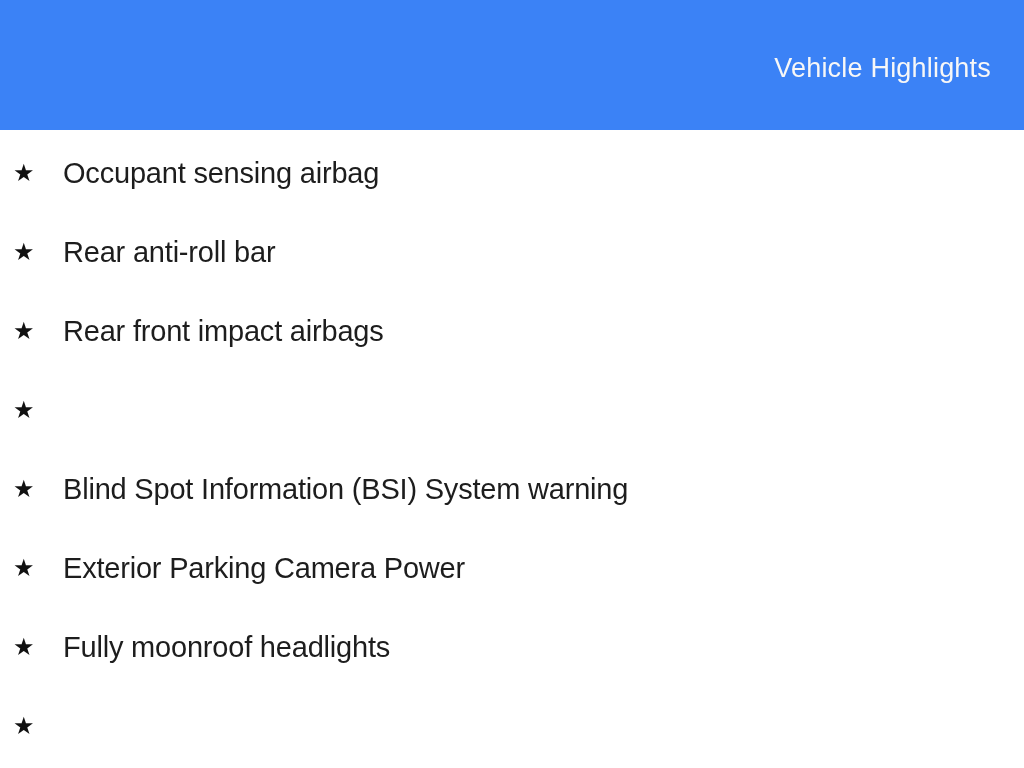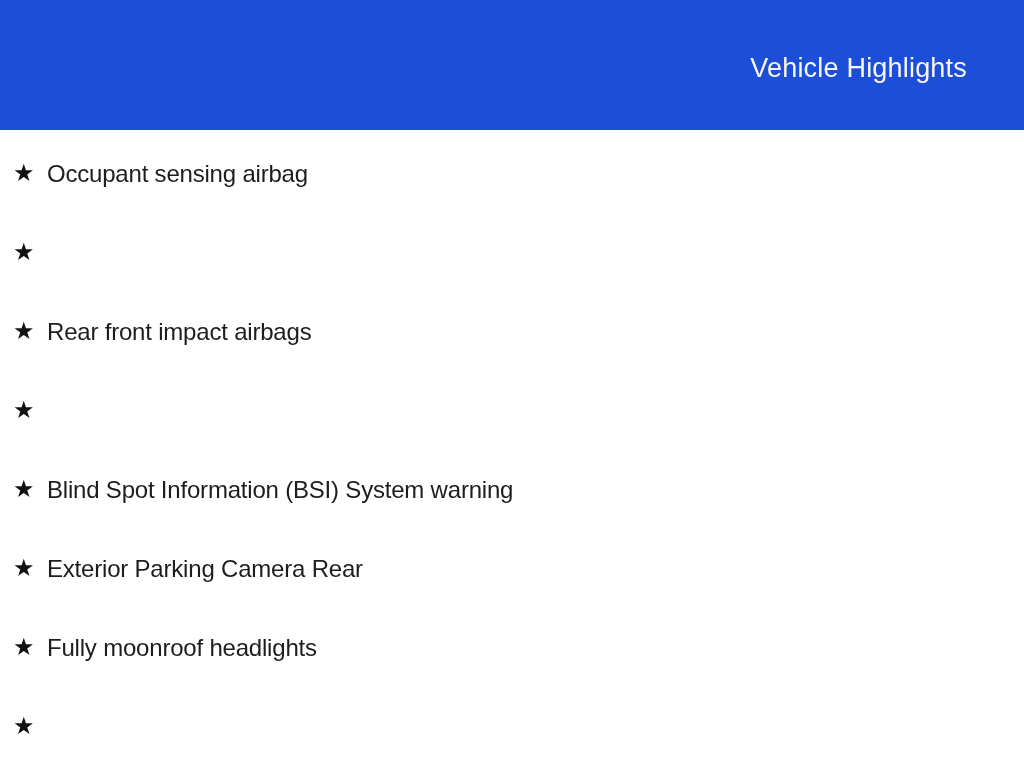--- a/index.html
+++ b/index.html
@@ -14,25 +14,25 @@
     overflow: hidden;
   }
   .slide {
     width: 1024px;
     height: 768px;
     display: flex;
     flex-direction: column;
   }
   .header-bar {
     height: 130px;
-    background: #1d4ed8;
+    background: #3b82f6;
     display: flex;
     align-items: center;
     justify-content: flex-end;
-    padding-right: 57px;
+    padding-right: 33px;
     box-sizing: border-box;
   }
   .header-title {
     color: #f7f7f7;
     font-size: 27px;
     font-weight: 400;
     letter-spacing: 0.2px;
     padding-top: 6px;
   }
   .highlights-list {
@@ -50,58 +50,59 @@
     color: #111111;
     font-size: 24px;
     width: 22px;
     text-align: left;
     flex: 0 0 auto;
     line-height: 1;
     padding-bottom: 2px;
   }
   .item-label {
     color: #1d1d1d;
-    font-size: 24px;
+    font-size: 29px;
     font-weight: 400;
     letter-spacing: -0.2px;
-    margin-left: 12px;
+    margin-left: 28px;
     white-space: nowrap;
   }
 </style>
 </head>
 <body>
 
 <div class="slide">
 
   <div class="header-bar">
     <div class="header-title">Vehicle Highlights</div>
   </div>
 
   <ul class="highlights-list">
     <li class="highlight-item">
       <span class="star-bullet">★</span>
       <span class="item-label">Occupant sensing airbag</span>
     </li>
     <li class="highlight-item">
       <span class="star-bullet">★</span>
+      <span class="item-label">Rear anti-roll bar</span>
     </li>
     <li class="highlight-item">
       <span class="star-bullet">★</span>
       <span class="item-label">Rear front impact airbags</span>
     </li>
     <li class="highlight-item">
       <span class="star-bullet">★</span>
     </li>
     <li class="highlight-item">
       <span class="star-bullet">★</span>
       <span class="item-label">Blind Spot Information (BSI) System warning</span>
     </li>
     <li class="highlight-item">
       <span class="star-bullet">★</span>
-      <span class="item-label">Exterior Parking Camera Rear</span>
+      <span class="item-label">Exterior Parking Camera Power</span>
     </li>
     <li class="highlight-item">
       <span class="star-bullet">★</span>
       <span class="item-label">Fully moonroof headlights</span>
     </li>
     <li class="highlight-item">
       <span class="star-bullet">★</span>
     </li>
   </ul>
 

